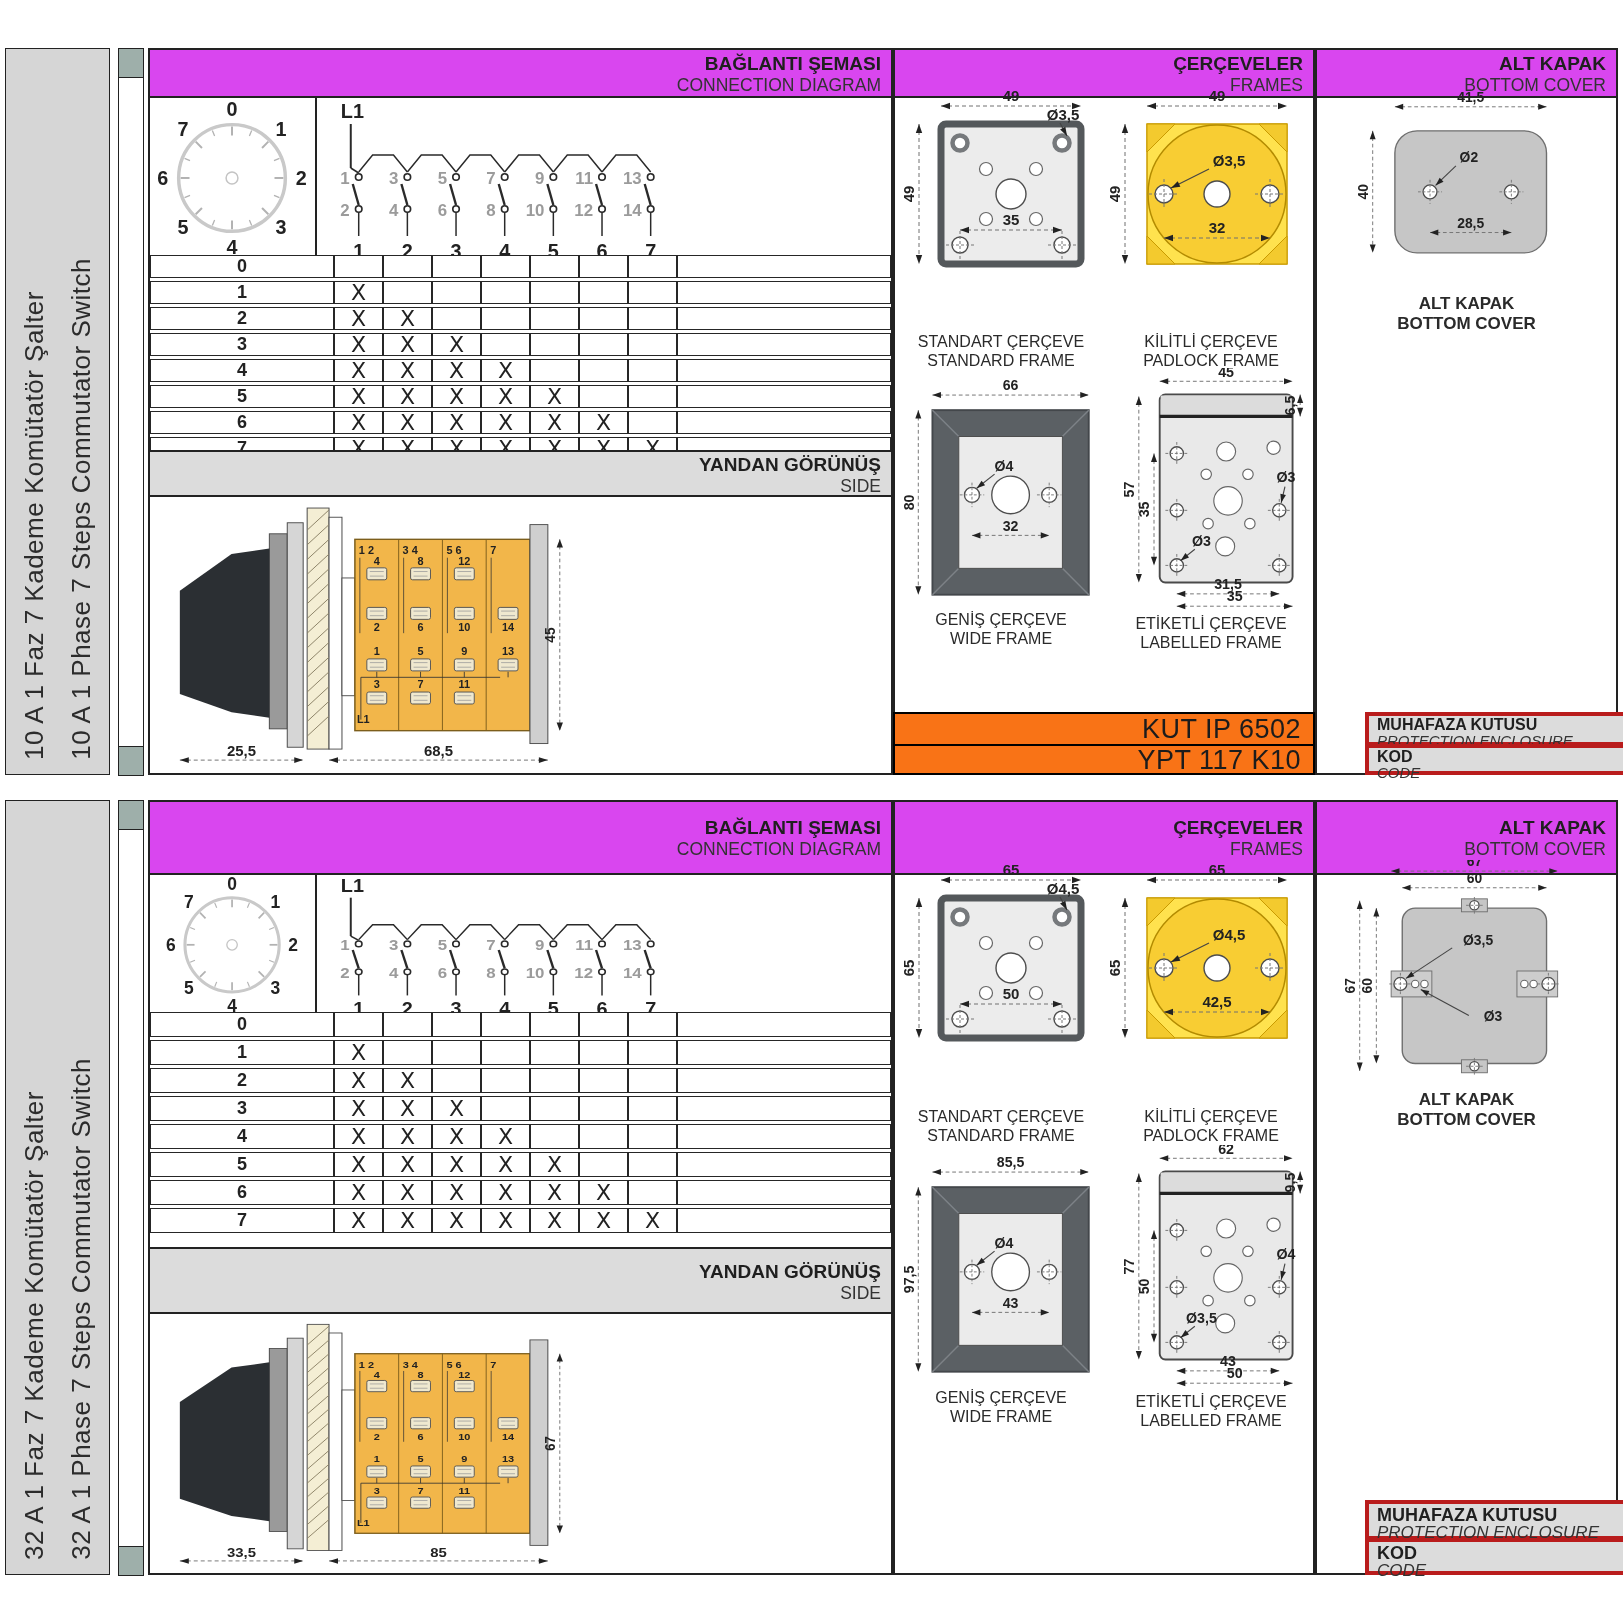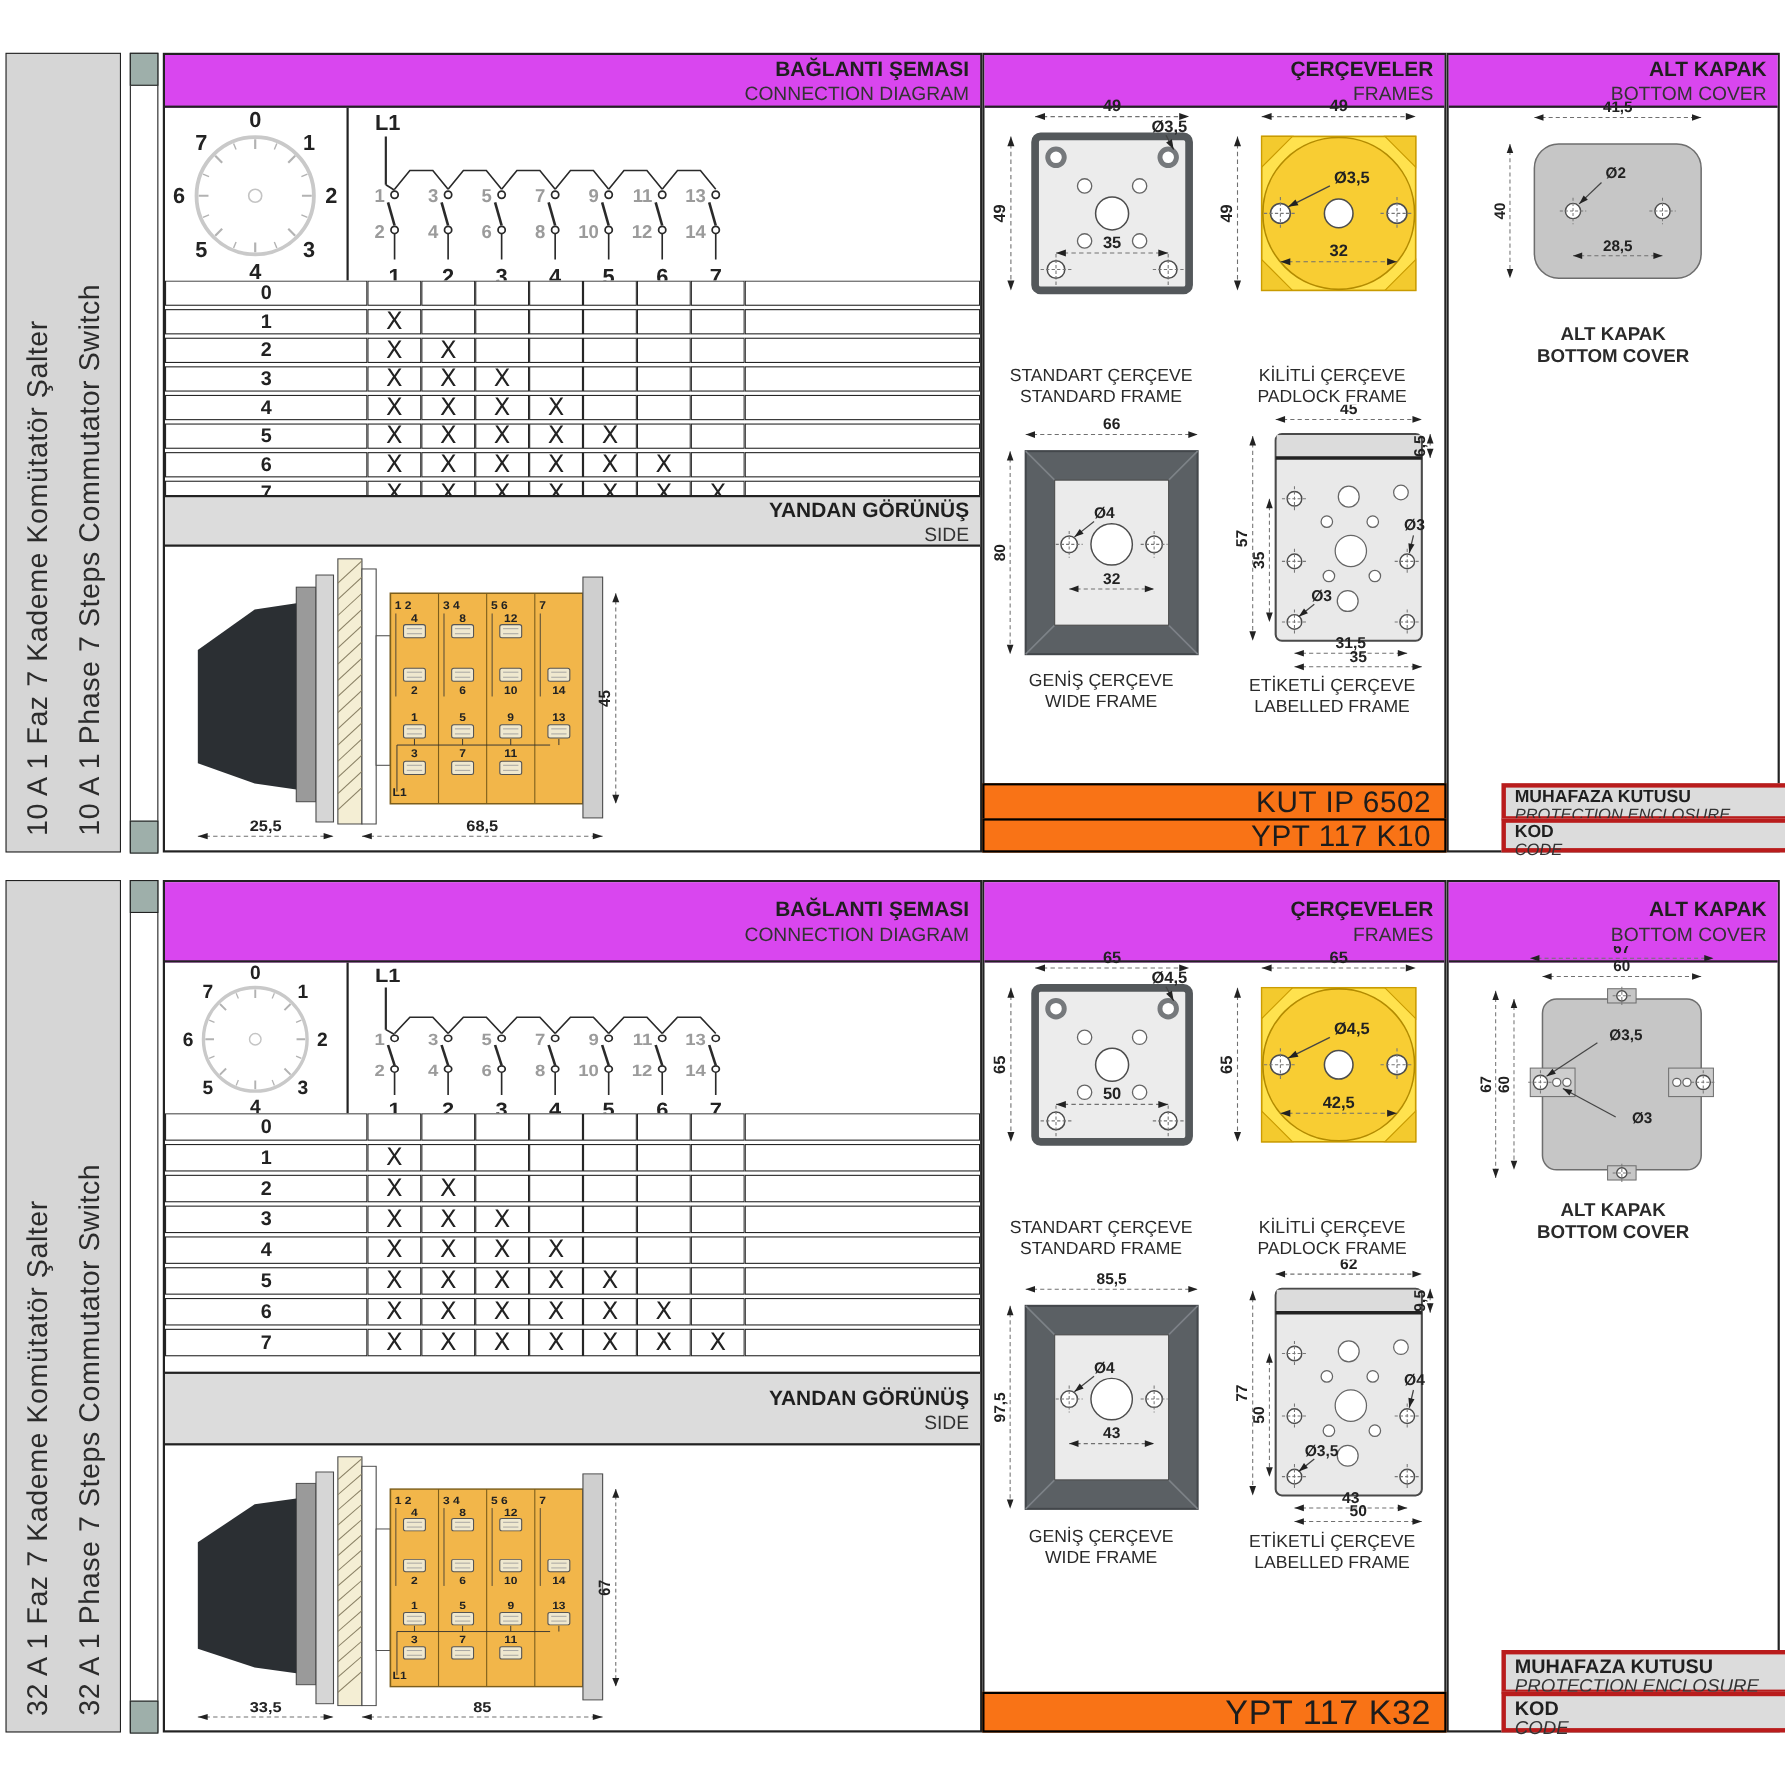--- a/index.html
+++ b/index.html
@@ -1400,21 +1400,20 @@
             <polygon points="42,220 38.8,211 45.2,211" fill="#222"></polygon>
           </g>
     </svg>
 
     <div class="cov-cap">
       <div>ALT KAPAK</div>
       <div>BOTTOM COVER</div>
     </div>
   </div>
 
-  <div class="codes code-val"><span>YPT 117 K32</span></div>
   <div class="codelab enc-lab">
     <div class="cl-tr">MUHAFAZA KUTUSU</div>
     <div class="cl-en">PROTECTION ENCLOSURE</div>
   </div>
   <div class="codelab code-lab">
     <div class="cl-tr">KOD</div>
     <div class="cl-en">CODE</div>
   </div>
 </div>
 </div>

